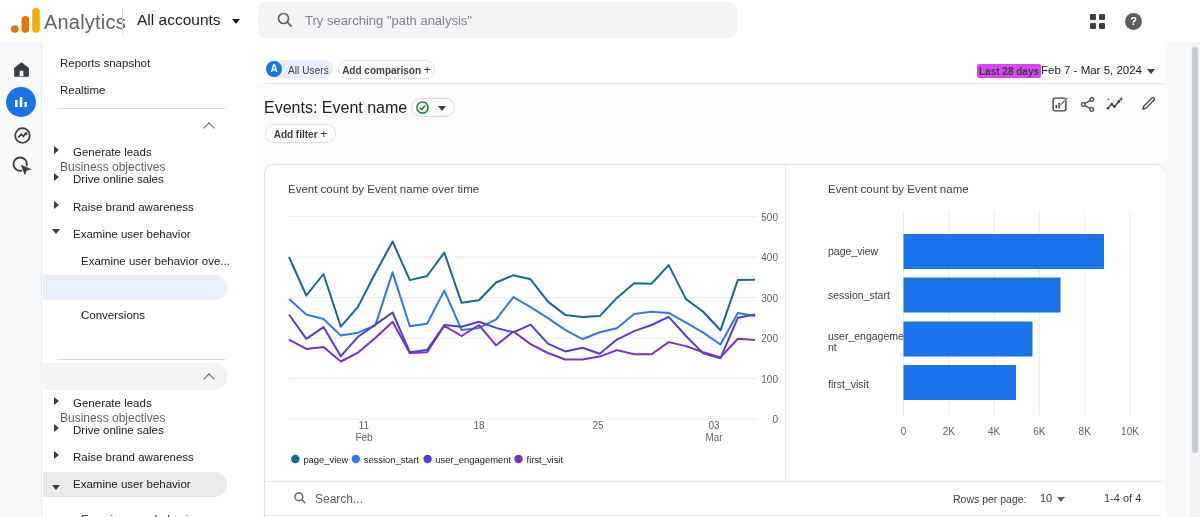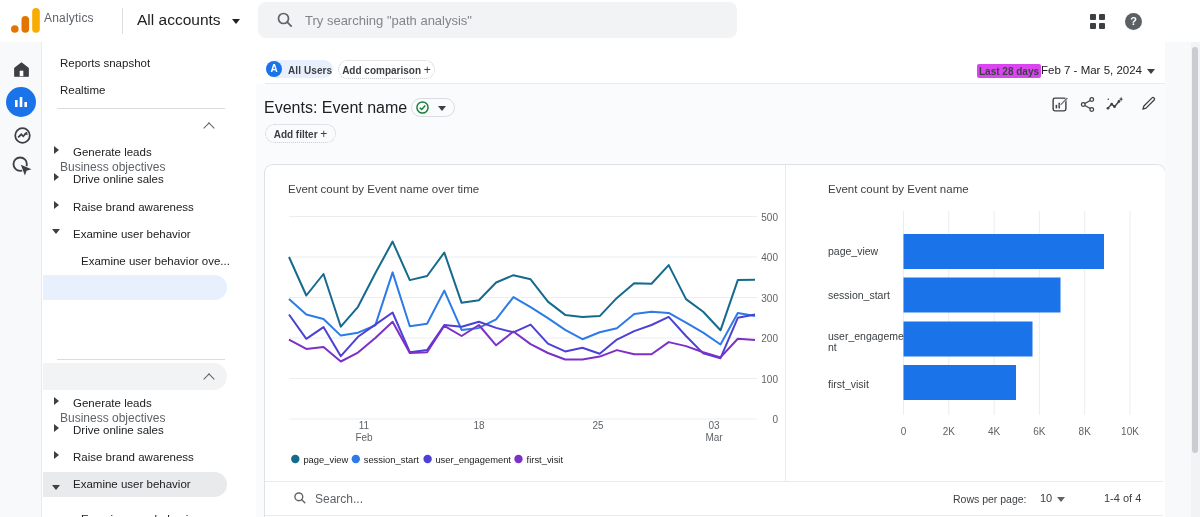--- a/index.html
+++ b/index.html
@@ -3,21 +3,21 @@
 <meta charset="utf-8">
 <style>
   * { margin:0; padding:0; box-sizing:border-box; }
   html,body { width:1200px; height:517px; overflow:hidden; background:#fff;
     font-family:"Liberation Sans", sans-serif; position:relative; }
   .abs { position:absolute; }
 
   
   #header { position:absolute; left:0; top:0; width:1200px; height:42px; background:#fff; z-index:5; }
   #logo { position:absolute; left:11px; top:8px; width:29px; height:25px; }
-  #ana { position:absolute; left:44px; top:11px; font-size:12px; color:#5f6368; letter-spacing:.2px; }
+  #ana { position:absolute; left:44px; top:11px; font-size:20px; color:#5f6368; letter-spacing:.2px; }
   #hdiv { position:absolute; left:122px; top:8px; width:1px; height:26px; background:#dadce0; }
   #allacc { position:absolute; left:137px; top:11px; font-size:15.5px; color:#202124; }
   .caret { display:inline-block; width:0; height:0; border-left:4px solid transparent; border-right:4px solid transparent; border-top:5px solid #202124; vertical-align:middle; }
   #acccaret { position:absolute; left:232px; top:19px; }
   #searchbar { position:absolute; left:258px; top:2px; width:479px; height:36px; background:#f1f3f4; border-radius:8px; }
   #searchtxt { position:absolute; left:47px; top:11px; font-size:13px; color:#80868b; }
   #gridicon { position:absolute; left:1090px; top:14px; width:15px; height:15px; }
   #gridicon div { position:absolute; width:6px; height:6px; background:#3c4043; border-radius:1px; }
   #helpicon { position:absolute; left:1125px; top:13px; width:17px; height:17px; background:#5b6064; border-radius:50%; color:#fff; font-size:11px; font-weight:bold; text-align:center; line-height:17px; }
 
@@ -103,41 +103,42 @@
   <div class="tri-r" style="left:11px;top:104px"></div>
   <div class="navitem" style="left:30px;top:97px;">Generate leads</div>
   <div class="tri-r" style="left:11px;top:131px"></div>
   <div class="navitem" style="left:30px;top:124px;">Drive online sales</div>
   <div class="tri-r" style="left:11px;top:159px"></div>
   <div class="navitem" style="left:30px;top:152px;">Raise brand awareness</div>
   <div class="tri-d" style="left:9px;top:187px"></div>
   <div class="navitem" style="left:30px;top:179px;">Examine user behavior</div>
   <div class="navitem" style="left:38px;top:206px;white-space:nowrap;overflow:hidden;width:152px">Examine user behavior ove...</div>
   <div class="abs" style="left:0;top:233px;width:184px;height:25px;background:#e8f0fe;border-radius:0 13px 13px 0"></div>
+  <div class="navitem" style="left:38px;top:260px;">Conversions</div>
   <div class="navdiv" style="top:317px"></div>
   <div class="abs" style="left:0;top:321px;width:184px;height:27px;background:#f1f3f4;border-radius:0 14px 14px 0"></div>
   <div class="navitem nhead" style="left:17px;top:322px;">Business objectives</div>
   <div class="chev" style="left:162px;top:333px"></div>
   <div class="tri-r" style="left:11px;top:355px"></div>
   <div class="navitem" style="left:30px;top:348px;">Generate leads</div>
   <div class="tri-r" style="left:11px;top:382px"></div>
   <div class="navitem" style="left:30px;top:375px;">Drive online sales</div>
   <div class="tri-r" style="left:11px;top:409px"></div>
   <div class="navitem" style="left:30px;top:402px;">Raise brand awareness</div>
   <div class="abs" style="left:0;top:430px;width:184px;height:25px;background:#e9eaec;border-radius:0 13px 13px 0"></div>
   <div class="tri-d" style="left:9px;top:443px"></div>
   <div class="navitem" style="left:30px;top:429px;">Examine user behavior</div>
   <div class="navitem" style="left:38px;top:464px;white-space:nowrap;overflow:hidden;width:152px">Examine user behavior ove...</div>
 </div>
 
 <div class="abs" style="left:256px;top:84px;width:944px;height:433px;background:#fafbfc"></div>
 
 <div class="abs" style="left:266px;top:60px;width:67px;height:18px;background:#e8f0fe;border-radius:9px"></div>
 <div class="abs" style="left:266px;top:61px;width:16px;height:16px;border-radius:50%;background:#1a73e8;color:#fff;font-size:10px;font-weight:bold;text-align:center;line-height:16px">A</div>
-<div class="abs" style="left:288px;top:65px;font-size:10px;font-weight:bold;color:#3c4043;letter-spacing:.1px">All Users</div>
+<div class="abs" style="left:288px;top:65px;font-size:10px;font-weight:normal;color:#3c4043;letter-spacing:.1px">All Users</div>
 <div class="chip" style="left:338px;top:60px;width:97px;text-align:center">Add comparison <span style="font-weight:400;font-size:12px">+</span></div>
 <div class="abs" style="left:977px;top:64px;font-size:10px;font-weight:bold;color:#3c4043;background:#d946ef;padding:1.5px 2px;border-radius:2px">Last 28 days</div>
 <div class="abs" style="left:1041px;top:64px;font-size:11.5px;color:#202124">Feb 7 - Mar 5, 2024</div>
 <div class="caret" style="position:absolute;left:1147px;top:69px;border-top-color:#3c4043"></div>
 <div id="cmpdiv"></div>
 
 <div id="title">Events: Event name</div>
 <div class="abs" style="left:411px;top:98px;width:44px;height:19px;border:1px solid #dadce0;border-radius:10px"></div>
 <svg class="abs" style="left:416px;top:101px" width="13" height="13" viewBox="0 0 14 14">
     <circle cx="7" cy="7" r="6" fill="none" stroke="#188038" stroke-width="1.6"></circle>

